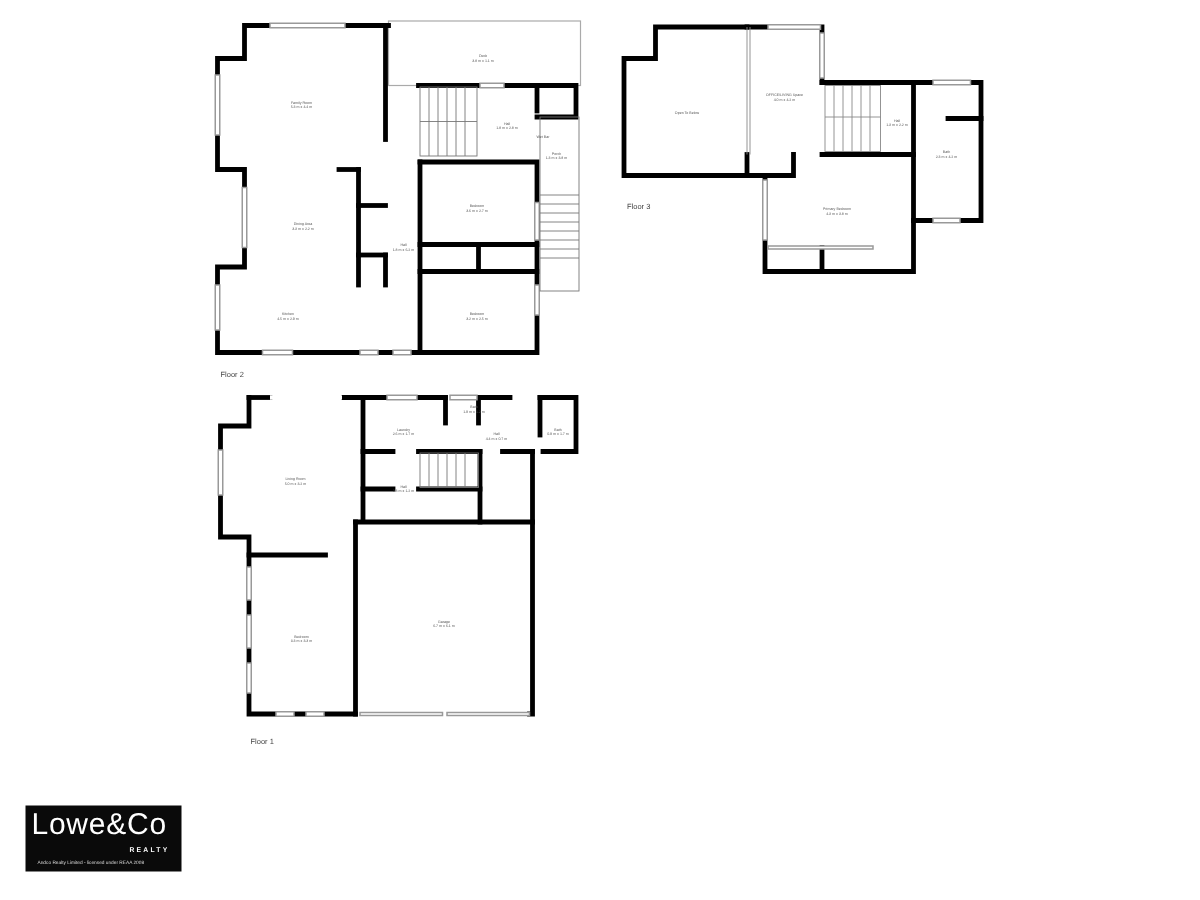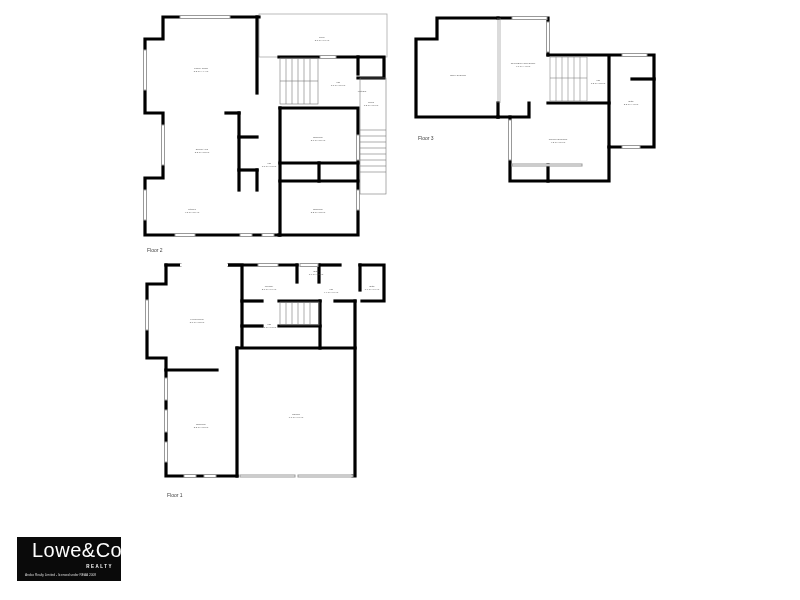--- a/index.html
+++ b/index.html
@@ -1,21 +1,21 @@
 <!DOCTYPE html>
 <html><head>
 <meta charset="utf-8">
 <style>
   html, body { margin:0; padding:0; }
   body { width:800px; height:600px; background:#ffffff; position:relative; overflow:hidden; font-family:"Liberation Sans", sans-serif; }
   svg.plan { position:absolute; left:0; top:0; width:800px; height:600px; }
   .lbl { font-family:"Liberation Sans", sans-serif; fill:#555; }
   .floor-lbl { position:absolute; font-size:5px; color:#444; font-family:"Liberation Sans", sans-serif; }
   .logo { position:absolute; left:17px; top:537px; width:104px; height:44px; background:#0a0a0a; color:#fff; }
-  .logo .brand { position:absolute; left:15px; top:2px; font-size:20px; font-weight:normal; letter-spacing:0.5px; font-family:"Liberation Sans", sans-serif; }
+  .logo .brand { position:absolute; left:4px; top:2px; font-size:20px; font-weight:normal; letter-spacing:0.5px; font-family:"Liberation Sans", sans-serif; }
   .logo .sub { position:absolute; right:8px; top:27px; font-size:4.5px; letter-spacing:1.5px; font-weight:bold; font-family:"Liberation Sans", sans-serif; }
   .logo .lic { position:absolute; left:8px; top:36px; font-size:3.2px; font-family:"Liberation Sans", sans-serif; color:#ddd; }
 </style>
 </head>
 <body>
 
 <svg class="plan" viewBox="0 0 800 600" xmlns="http://www.w3.org/2000/svg">
   <g stroke="#000" stroke-width="3.2" fill="none" stroke-linecap="square">
 
     <rect x="259" y="14" width="128" height="43" stroke="#aaa" stroke-width="0.8"></rect>

